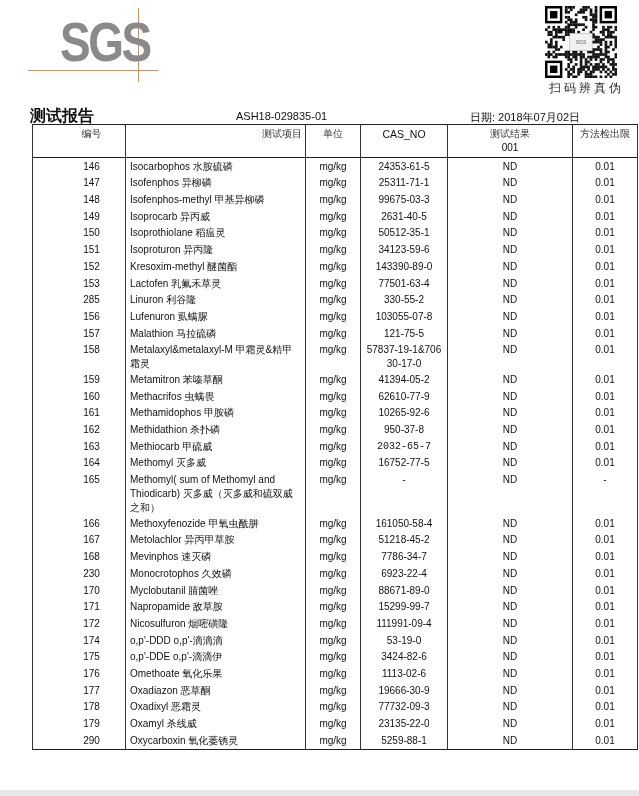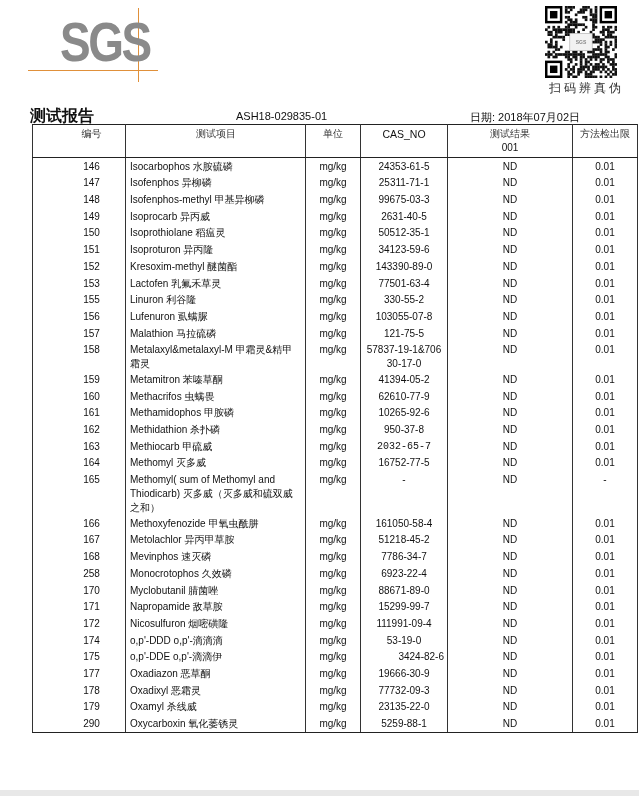--- a/index.html
+++ b/index.html
@@ -26,21 +26,21 @@
   thead th { border-top:1.5px solid #222; border-bottom:1.5px solid #222; font-weight:normal;
              height:30px; padding-top:2px; font-family:"DejaVu Sans", sans-serif; font-size:10px; color:#333; }
   tbody tr:last-child td { border-bottom:1.5px solid #222; }
   td { height:15px; padding-top:1.7px; }
   .c-no { width:61px; text-align:center;padding-left:28px; }
   .c-item { width:172px; text-align:left; padding-left:4px; }
   .c-unit { width:48px; text-align:center; }
   .c-cas { width:80px; text-align:center; }
   .c-res { width:118px; text-align:center; }
   .c-lim { width:58px; text-align:center; }
-  th.c-item { text-align:center; }
+  th.c-item { text-align:right; }
   .bottombar { position:absolute; left:0; top:790px; width:639px; height:6px; background:#e8e8e8; }
 </style>
 </head>
 <body>
 
 <div class="logo">
   <div class="vline"></div>
   <div class="hline"></div>
   <div class="txt">SGS</div>
 </div>
@@ -440,21 +440,21 @@
       </tr>
       <tr>
         <td class="c-no">153</td>
         <td class="c-item">Lactofen 乳氟禾草灵</td>
         <td class="c-unit">mg/kg</td>
         <td class="c-cas" style="word-break: break-all;">77501-63-4</td>
         <td class="c-res">ND</td>
         <td class="c-lim">0.01</td>
       </tr>
       <tr>
-        <td class="c-no">155</td>
+        <td class="c-no">285</td>
         <td class="c-item">Linuron 利谷隆</td>
         <td class="c-unit">mg/kg</td>
         <td class="c-cas" style="word-break: break-all;">330-55-2</td>
         <td class="c-res">ND</td>
         <td class="c-lim">0.01</td>
       </tr>
       <tr>
         <td class="c-no">156</td>
         <td class="c-item">Lufenuron 虱螨脲</td>
         <td class="c-unit">mg/kg</td>
@@ -552,21 +552,21 @@
       </tr>
       <tr>
         <td class="c-no">168</td>
         <td class="c-item">Mevinphos 速灭磷</td>
         <td class="c-unit">mg/kg</td>
         <td class="c-cas" style="word-break: break-all;">7786-34-7</td>
         <td class="c-res">ND</td>
         <td class="c-lim">0.01</td>
       </tr>
       <tr>
-        <td class="c-no">258</td>
+        <td class="c-no">230</td>
         <td class="c-item">Monocrotophos 久效磷</td>
         <td class="c-unit">mg/kg</td>
         <td class="c-cas" style="word-break: break-all;">6923-22-4</td>
         <td class="c-res">ND</td>
         <td class="c-lim">0.01</td>
       </tr>
       <tr>
         <td class="c-no">170</td>
         <td class="c-item">Myclobutanil 腈菌唑</td>
         <td class="c-unit">mg/kg</td>
@@ -595,21 +595,29 @@
         <td class="c-item">o,p'-DDD o,p'-滴滴滴</td>
         <td class="c-unit">mg/kg</td>
         <td class="c-cas" style="word-break: break-all;">53-19-0</td>
         <td class="c-res">ND</td>
         <td class="c-lim">0.01</td>
       </tr>
       <tr>
         <td class="c-no">175</td>
         <td class="c-item">o,p'-DDE o,p'-滴滴伊</td>
         <td class="c-unit">mg/kg</td>
-        <td class="c-cas" style="word-break: break-all; text-align: right;">3424-82-6</td>
+        <td class="c-cas" style="word-break: break-all;">3424-82-6</td>
+        <td class="c-res">ND</td>
+        <td class="c-lim">0.01</td>
+      </tr>
+      <tr>
+        <td class="c-no">176</td>
+        <td class="c-item">Omethoate 氧化乐果</td>
+        <td class="c-unit">mg/kg</td>
+        <td class="c-cas" style="word-break: break-all;">1113-02-6</td>
         <td class="c-res">ND</td>
         <td class="c-lim">0.01</td>
       </tr>
       <tr>
         <td class="c-no">177</td>
         <td class="c-item">Oxadiazon 恶草酮</td>
         <td class="c-unit">mg/kg</td>
         <td class="c-cas" style="word-break: break-all;">19666-30-9</td>
         <td class="c-res">ND</td>
         <td class="c-lim">0.01</td>

